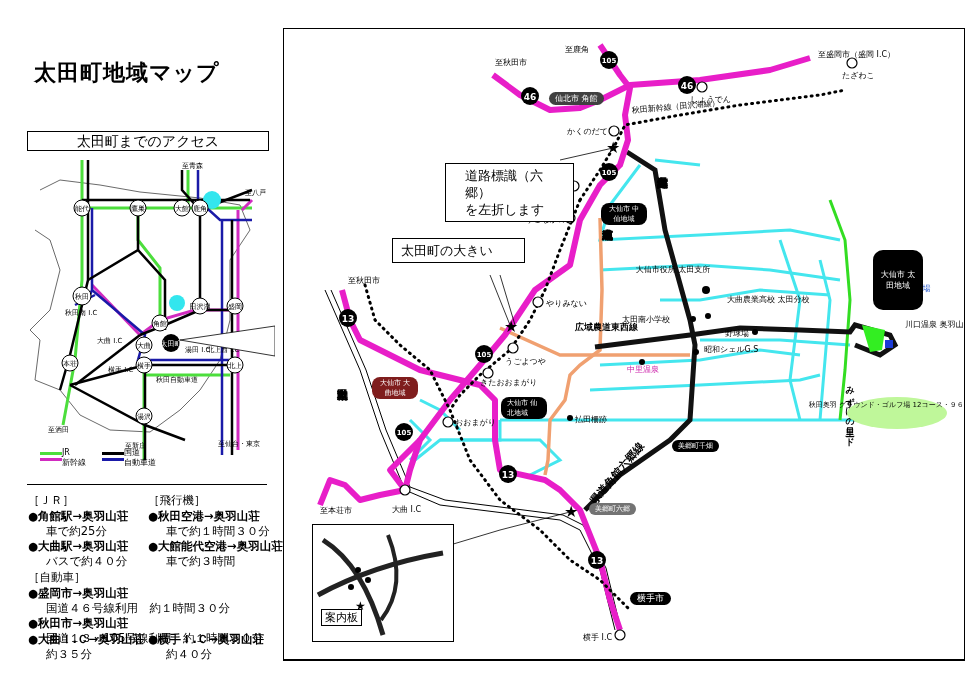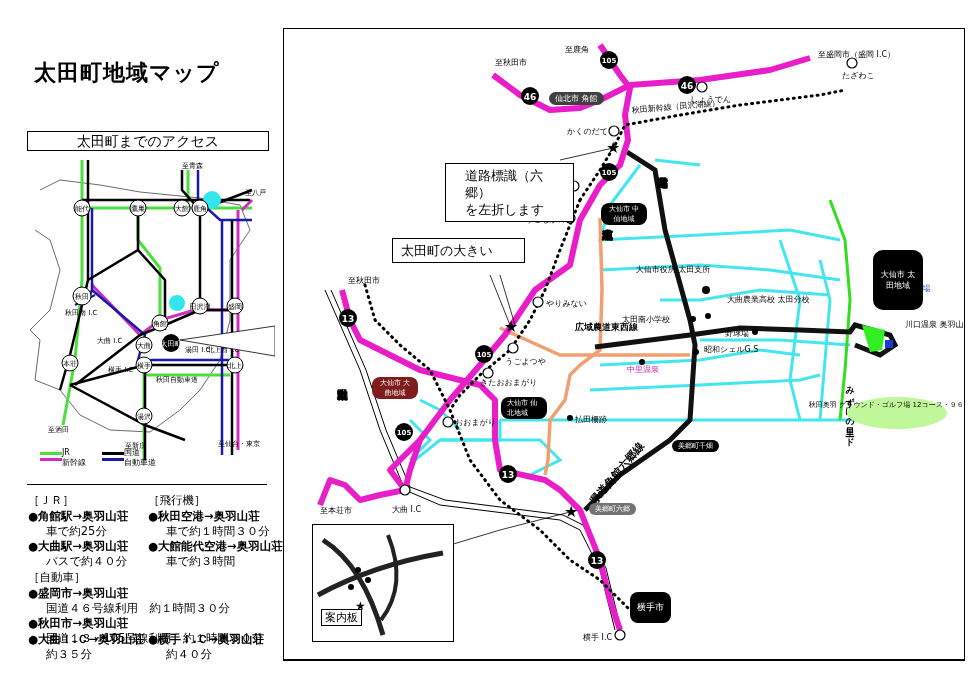--- a/index.html
+++ b/index.html
@@ -339,21 +339,21 @@
   </g>
 </svg>
 
 <div class="abs" style="left:549px;top:92px;background:#404040;color:#fff;font-size:8px;border-radius:8px;padding:1px 6px;">仙北市 角館</div>
 <div class="abs" style="left:601px;top:203px;background:#000;color:#fff;font-size:7px;border-radius:8px;padding:1px 6px;width:34px;text-align:center;">大仙市 中仙地域</div>
 <div class="abs" style="left:873px;top:250px;background:#000;color:#fff;font-size:8px;border-radius:10px;padding:19px 6px;width:38px;text-align:center;">大仙市 太田地域</div>
 <div class="abs" style="left:372px;top:377px;background:#7f1d1d;color:#fff;font-size:7px;border-radius:8px;padding:1px 6px;width:34px;text-align:center;">大仙市 大曲地域</div>
 <div class="abs" style="left:501px;top:397px;background:#000;color:#fff;font-size:7px;border-radius:8px;padding:1px 6px;width:34px;text-align:left;">大仙市 仙北地域</div>
 <div class="abs" style="left:672px;top:440px;background:#000;color:#fff;font-size:7px;border-radius:8px;padding:1px 6px;">美郷町千畑</div>
 <div class="abs" style="left:589px;top:503px;background:#737373;color:#fff;font-size:7px;border-radius:8px;padding:1px 6px;">美郷町六郷</div>
-<div class="abs" style="left:630px;top:592px;background:#000;color:#fff;font-size:9px;border-radius:8px;padding:9px 7px;">横手市</div>
+<div class="abs" style="left:630px;top:592px;background:#000;color:#fff;font-size:9px;border-radius:8px;padding:0 7px;">横手市</div>
 
 <div class="abs callout" style="left:445px;top:163px;width:100px;padding-left:19px;">
   <div>道路標識（六郷）</div>
   <div>を左折します</div>
 </div>
 <div class="abs callout" style="left:392px;top:238px;width:115px;">
   <div>太田町の大きい</div>
 </div>
 
 <div class="abs" style="left:312px;top:524px;width:140px;height:116px;border:1px solid #000;background:#fff;">

